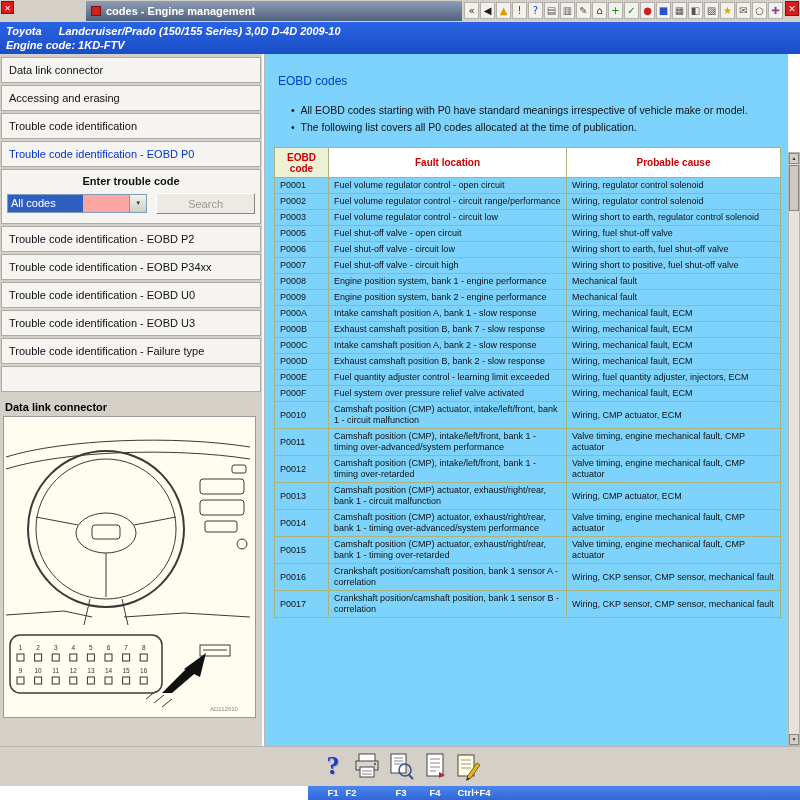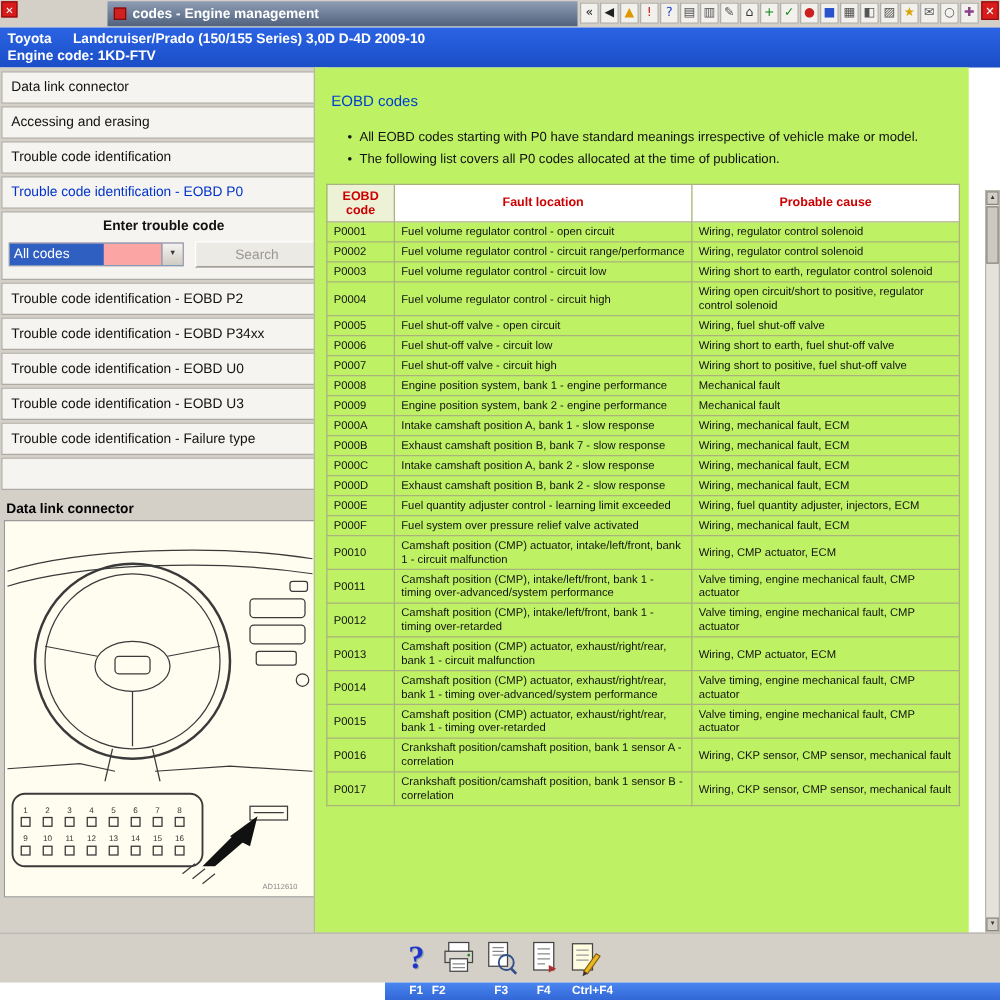--- a/index.html
+++ b/index.html
@@ -16,21 +16,21 @@
     line-height:20px; padding-left:20px; box-sizing:border-box; white-space:nowrap; overflow:hidden; }
   .title-dot { position:absolute; left:5px; top:5px; width:10px; height:10px; background:#d02020; border:1px solid #7e0d0d; box-sizing:border-box; }
   .tb-icons { position:absolute; left:464px; top:2px; display:flex; gap:1px; }
   .tb-icon { width:15px; height:17px; background:#f2f1ee; border:1px solid #b2afa8; box-sizing:border-box;
     font-family:"DejaVu Sans", sans-serif; font-size:10px; line-height:15px; text-align:center; cursor:default; }
   .close-right { position:absolute; right:1px; top:1px; width:14px; height:15px; background:#d81b1b;
     color:#fff; font-size:9px; line-height:14px; text-align:center; border:1px solid #8f0f0f; box-sizing:border-box; }
   
   .vehiclebar { position:absolute; left:0; top:22px; width:800px; height:32px;
     background:linear-gradient(#2a63e4,#1b4ec6); color:#fff; font-size:11px; font-weight:bold;
-    padding:2px 0 0 6px; box-sizing:border-box; line-height:14px; }
+    padding:2px 0 0 6px; box-sizing:border-box; line-height:14px;font-style:italic; }
   .vehiclebar .make { margin-right:14px; }
   
   .sidebar { position:absolute; left:0; top:54px; width:262px; height:692px; background:#d4d0c8;
     padding-top:3px; box-sizing:border-box; }
   .menu-item { height:26px; line-height:24px; margin:0 1px 2px 1px; background:#f5f4f0;
     border:1px solid #aeaba4; font-size:11px; padding-left:7px; box-sizing:border-box; color:#111;
     white-space:nowrap; overflow:hidden; cursor:default; }
   .menu-item.selected { color:#0033cc; }
   .entercode { margin:0 1px 2px 1px; border:1px solid #aeaba4; background:#f5f4f0; }
   .entercode-title { text-align:center; font-weight:bold; font-size:11px; padding:5px 0 4px; }
@@ -39,21 +39,21 @@
   .dropdown-value { flex:1; background:#2f5fc0; color:#fff; font-size:11px; line-height:17px; padding:0 3px; overflow:hidden; white-space:nowrap; }
   .dropdown-arrow { width:16px; background:linear-gradient(#f4f3f0,#cfccc4); border-left:1px solid #7f9db9;
     font-size:6px; line-height:17px; text-align:center; color:#333; }
   .searchbtn { margin-left:9px; width:100px; height:21px; background:#eceae4;
     border:1px solid #8a877f; border-top-color:#ffffff; border-left-color:#ffffff;
     font-size:11px; color:#9b9890; font-family:inherit; }
   .empty-panel { margin:2px 1px; height:26px; background:#f5f4f0; border:1px solid #aeaba4; box-sizing:border-box; }
   .diagram-label { font-size:11px; font-weight:bold; padding:7px 0 3px 5px; color:#000; }
   .diagram { margin:0 6px 0 3px; height:302px; background:#fffdf0; border:1px solid #999; box-sizing:border-box; }
   
-  .content { position:absolute; left:251px; top:54px; width:524px; height:694px; background:#bef264;
+  .content { position:absolute; left:264px; top:54px; width:524px; height:694px; background:#7dd3fc;
     overflow:hidden; border-left:1px solid #b8b5ae; box-sizing:border-box; }
   .heading { margin:20px 0 0 13px; color:#0040cc; font-size:12px; }
   .bullets { margin:16px 0 0 26px; padding:0; list-style:none; }
   .bullets li { font-size:10.5px; margin-bottom:5px; color:#111; }
   .bullets li::before { content:"\2022\00a0\00a0"; }
   table.codes { border-collapse:collapse; margin:14px 0 0 9px; table-layout:fixed; width:506px; }
   table.codes th, table.codes td { border:1px solid #a9b37b; padding:2px 5px; box-sizing:border-box; }
   table.codes thead th { color:#cc0000; font-weight:bold; text-align:center; font-size:10px; height:30px; background:#fff; }
   table.codes th.code-h { background:#edf2d7; }
   table.codes td { color:#111; font-size:9px; line-height:11px; vertical-align:middle; height:15px; }
@@ -240,25 +240,20 @@
           <td>P0002</td>
           <td>Fuel volume regulator control - circuit range/performance</td>
           <td>Wiring, regulator control solenoid</td>
         </tr>
         <tr>
           <td>P0003</td>
           <td>Fuel volume regulator control - circuit low</td>
           <td>Wiring short to earth, regulator control solenoid</td>
         </tr>
         <tr>
-          <td>P0004</td>
-          <td>Fuel volume regulator control - circuit high</td>
-          <td>Wiring open circuit/short to positive, regulator control solenoid</td>
-        </tr>
-        <tr>
           <td>P0005</td>
           <td>Fuel shut-off valve - open circuit</td>
           <td>Wiring, fuel shut-off valve</td>
         </tr>
         <tr>
           <td>P0006</td>
           <td>Fuel shut-off valve - circuit low</td>
           <td>Wiring short to earth, fuel shut-off valve</td>
         </tr>
         <tr>

